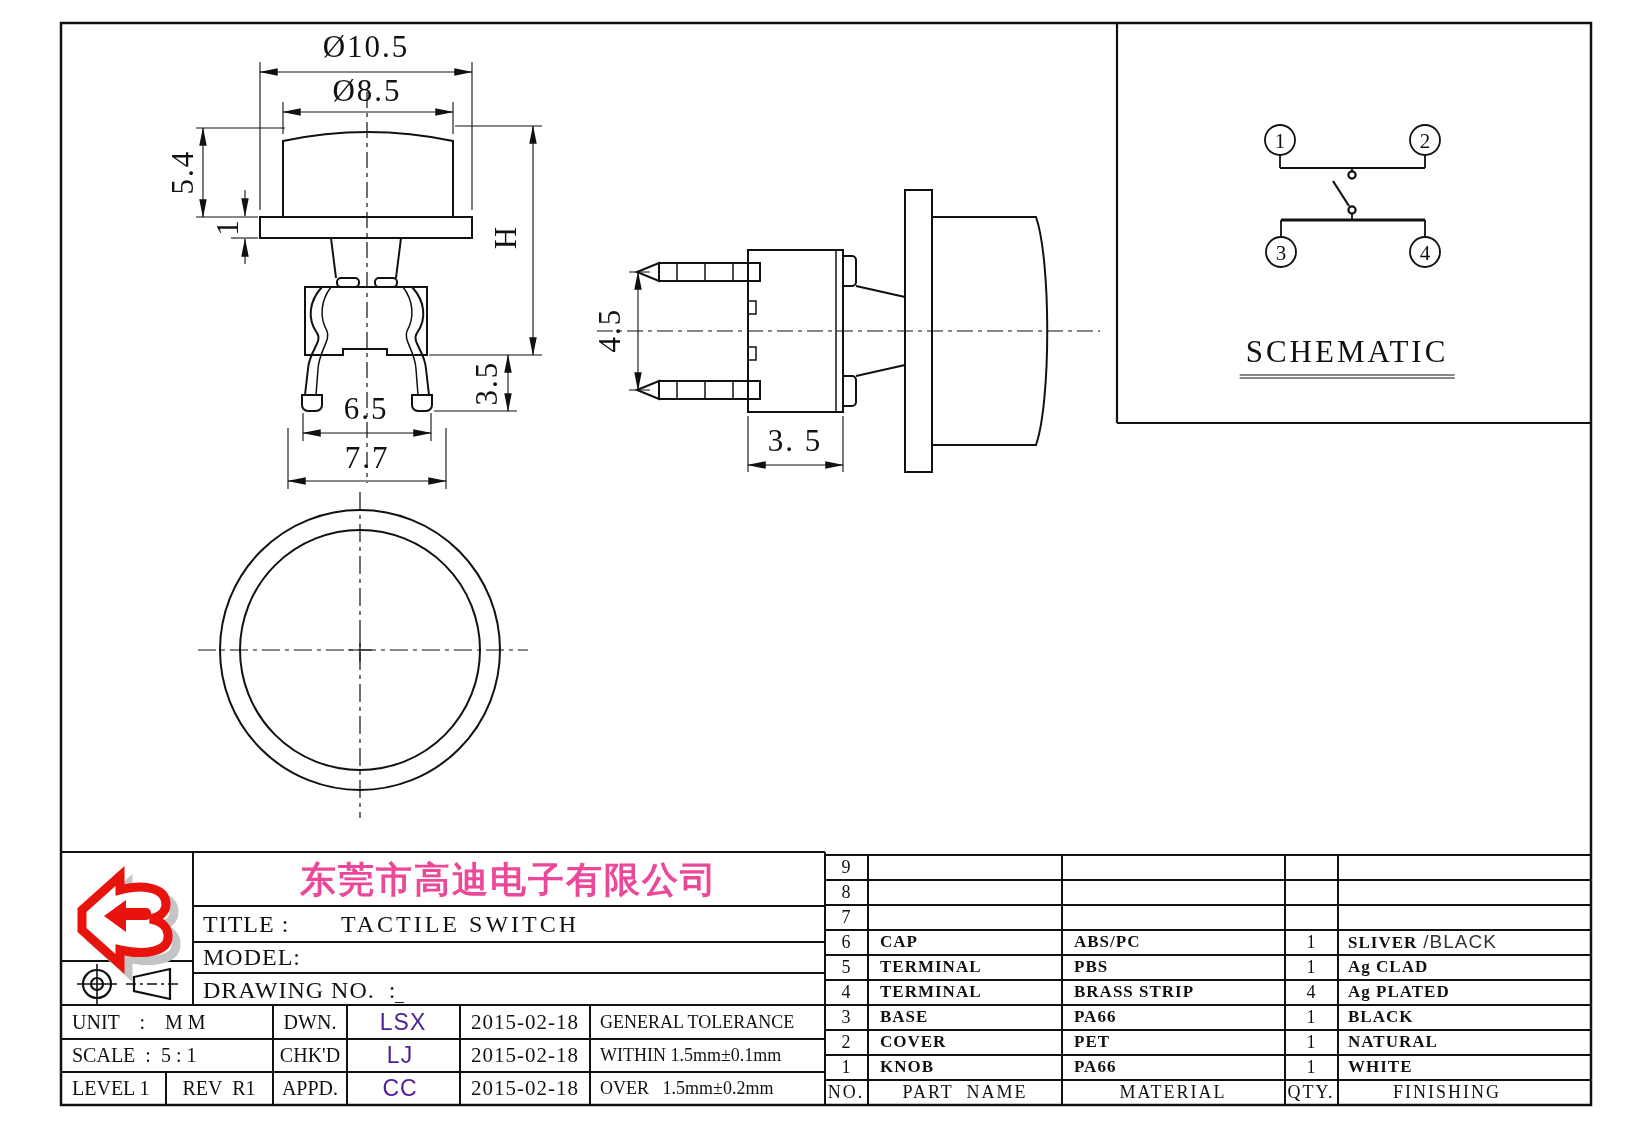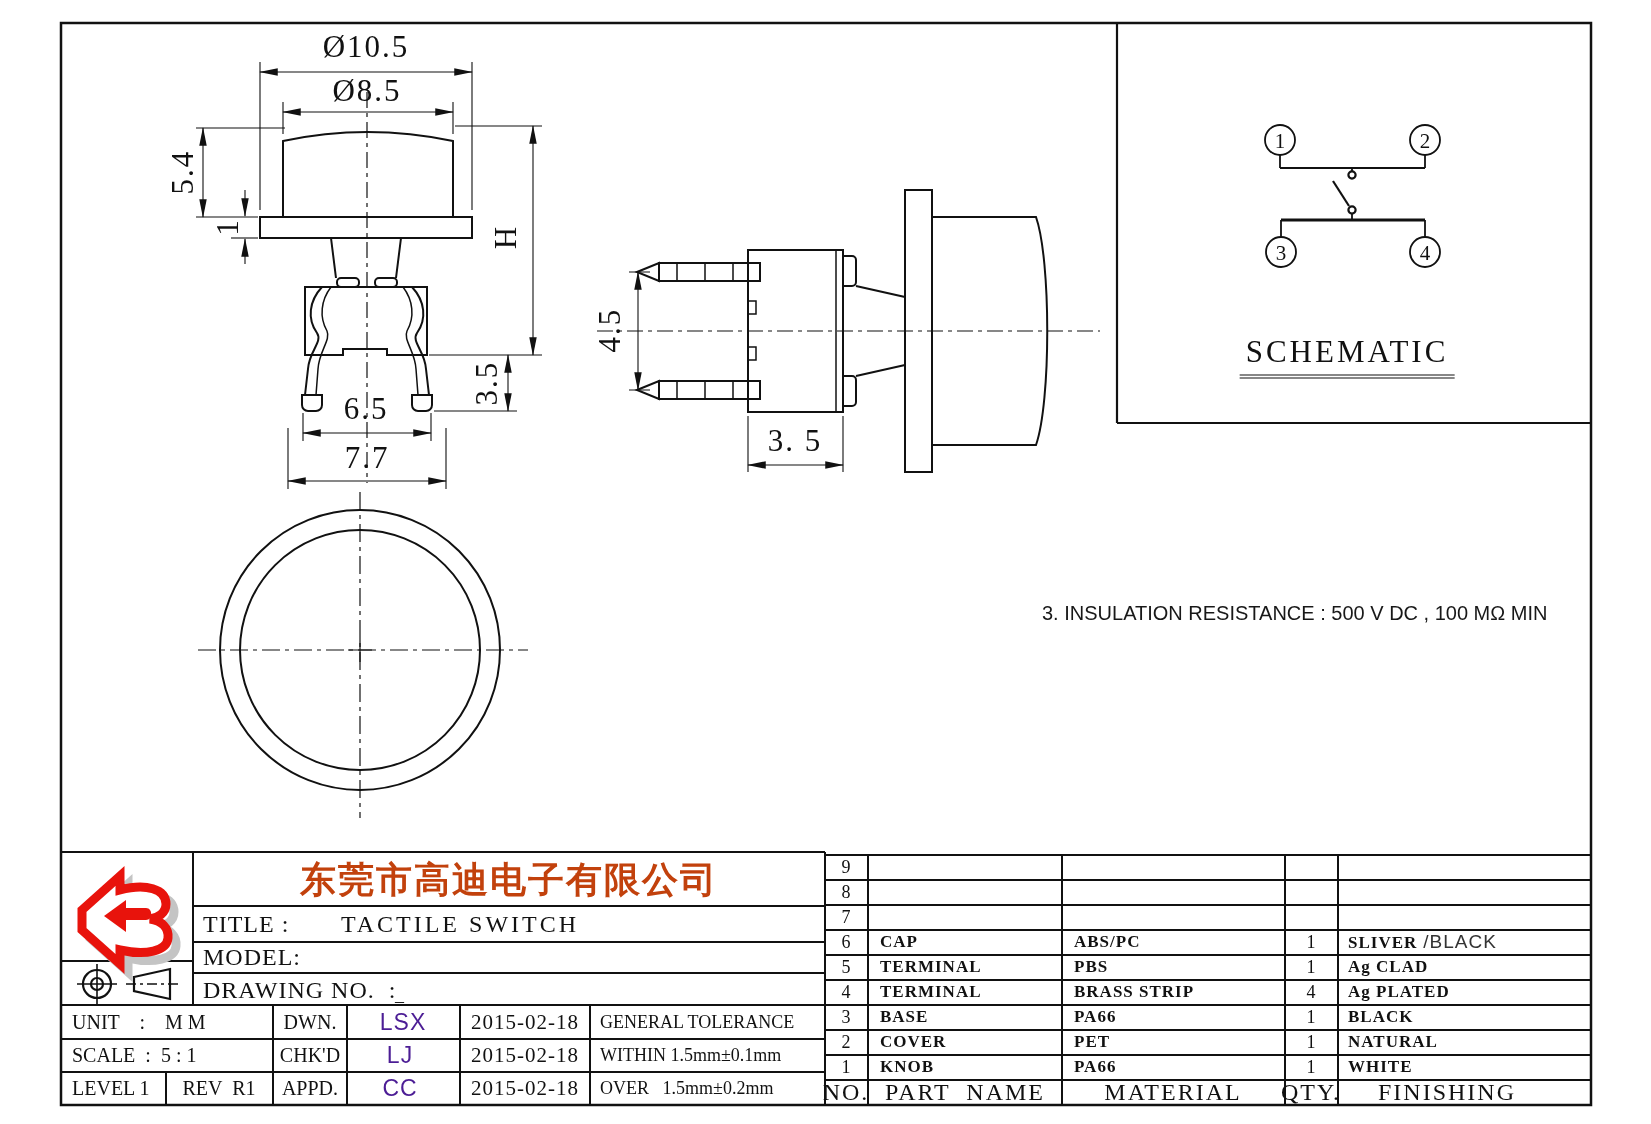--- a/index.html
+++ b/index.html
@@ -17,25 +17,25 @@
        white-space:pre;color:#181818;}
   .tb{position:absolute;white-space:pre;}
   .tb.c{transform:translate(-50%,-50%);}
   .tb.l{transform:translate(0,-50%);}
   .f-serif20{font-size:20px;}
   .f-serif24{font-size:24px;letter-spacing:1px;}
   .f-serif18{font-size:18px;}
   .f-sign{font-family:"Liberation Sans",sans-serif;font-size:23px;color:#4c1d95;letter-spacing:1px;}
   .f-date{font-size:21px;letter-spacing:1px;}
   .company{font-family:"Liberation Sans",sans-serif;font-weight:900;font-size:36px;
-       letter-spacing:2px;color:#c2410c;}
+       letter-spacing:2px;color:#ec4899;}
   .title-value{letter-spacing:3px;}
   .bom-num{font-size:18px;}
   .bom-val{font-size:17px;font-weight:700;letter-spacing:1px;}
-  .bom-head{font-size:24px;letter-spacing:2px;text-align:right;}
+  .bom-head{font-size:18px;letter-spacing:2px;text-align:right;}
   .fin-light{font-family:"Liberation Sans",sans-serif;font-weight:400;font-size:19px;
        color:#333;letter-spacing:1px;margin-left:6px;}
 </style>
 </head>
 <body>
 
 <svg id="art" width="1651" height="1124" viewBox="0 0 1651 1124">
   <defs>
     <marker id="arr" viewBox="0 0 16 8" refX="15.2" refY="4" markerWidth="17" markerHeight="9" orient="auto-start-reverse">
       <path d="M16,4 L0,0.8 L0,7.2 Z" fill="#111"></path>
@@ -180,21 +180,20 @@
 <div class="lbl rot" style="left:506px;top:237px">H</div>
 <div class="lbl rot" style="left:487px;top:383px">3.5</div>
 <div class="lbl" style="left:366px;top:409px">6.5</div>
 <div class="lbl" style="left:367px;top:458px">7.7</div>
 <div class="lbl rot" style="left:610px;top:330px">4.5</div>
 <div class="lbl" style="left:795px;top:441px">3. 5</div>
 
 <div class="schem-title" style="left:1347px;top:356px">SCHEMATIC</div>
 
 <div class="specs">
-  <div>3. INSULATION RESISTANCE : 500 V DC , 100 MΩ MIN</div>
   
   
 </div>
 
 <div class="tb c company" style="left:509px;top:880px">东莞市高迪电子有限公司</div>
 <div class="tb l f-serif24" style="left:203px;top:924px">TITLE :</div>
 <div class="tb c f-serif24 title-value" style="left:460px;top:924px">TACTILE SWITCH</div>
 <div class="tb l f-serif24" style="left:203px;top:957px">MODEL:</div>
 <div class="tb l f-serif24" style="left:203px;top:990px">DRAWING NO.  :</div>
 <div class="tb l f-serif18" style="left:395px;top:995px">_</div>

